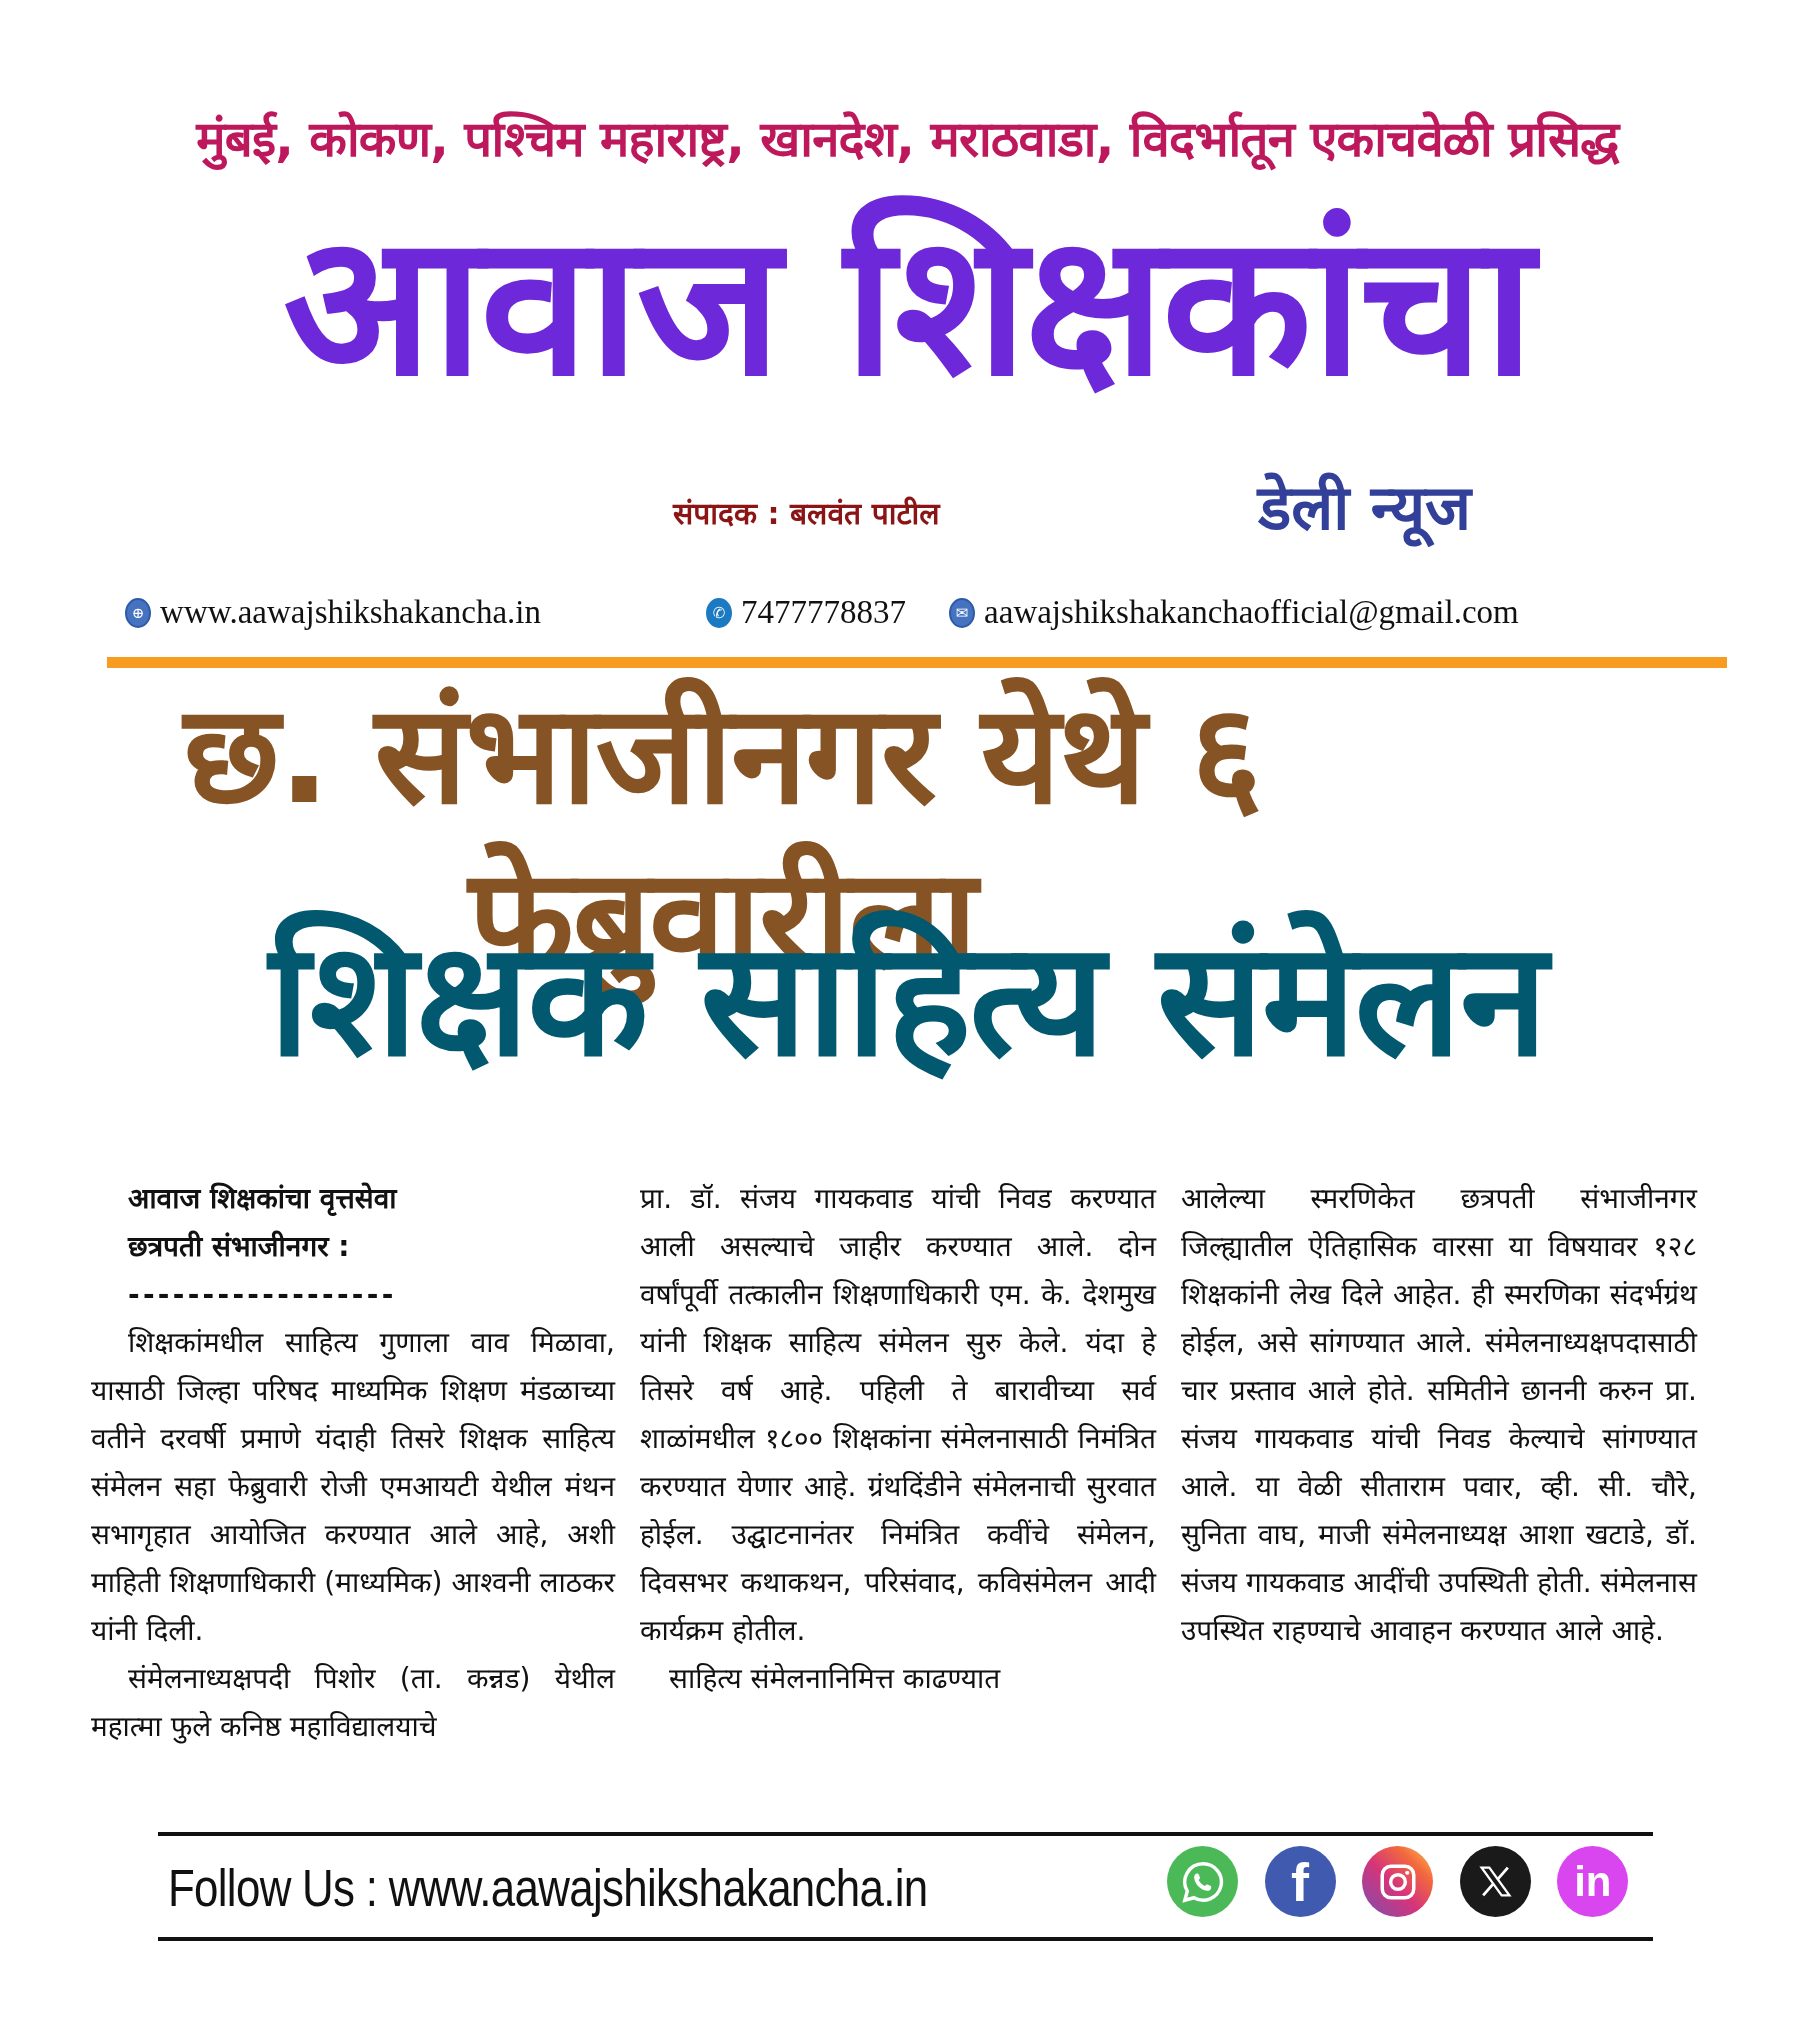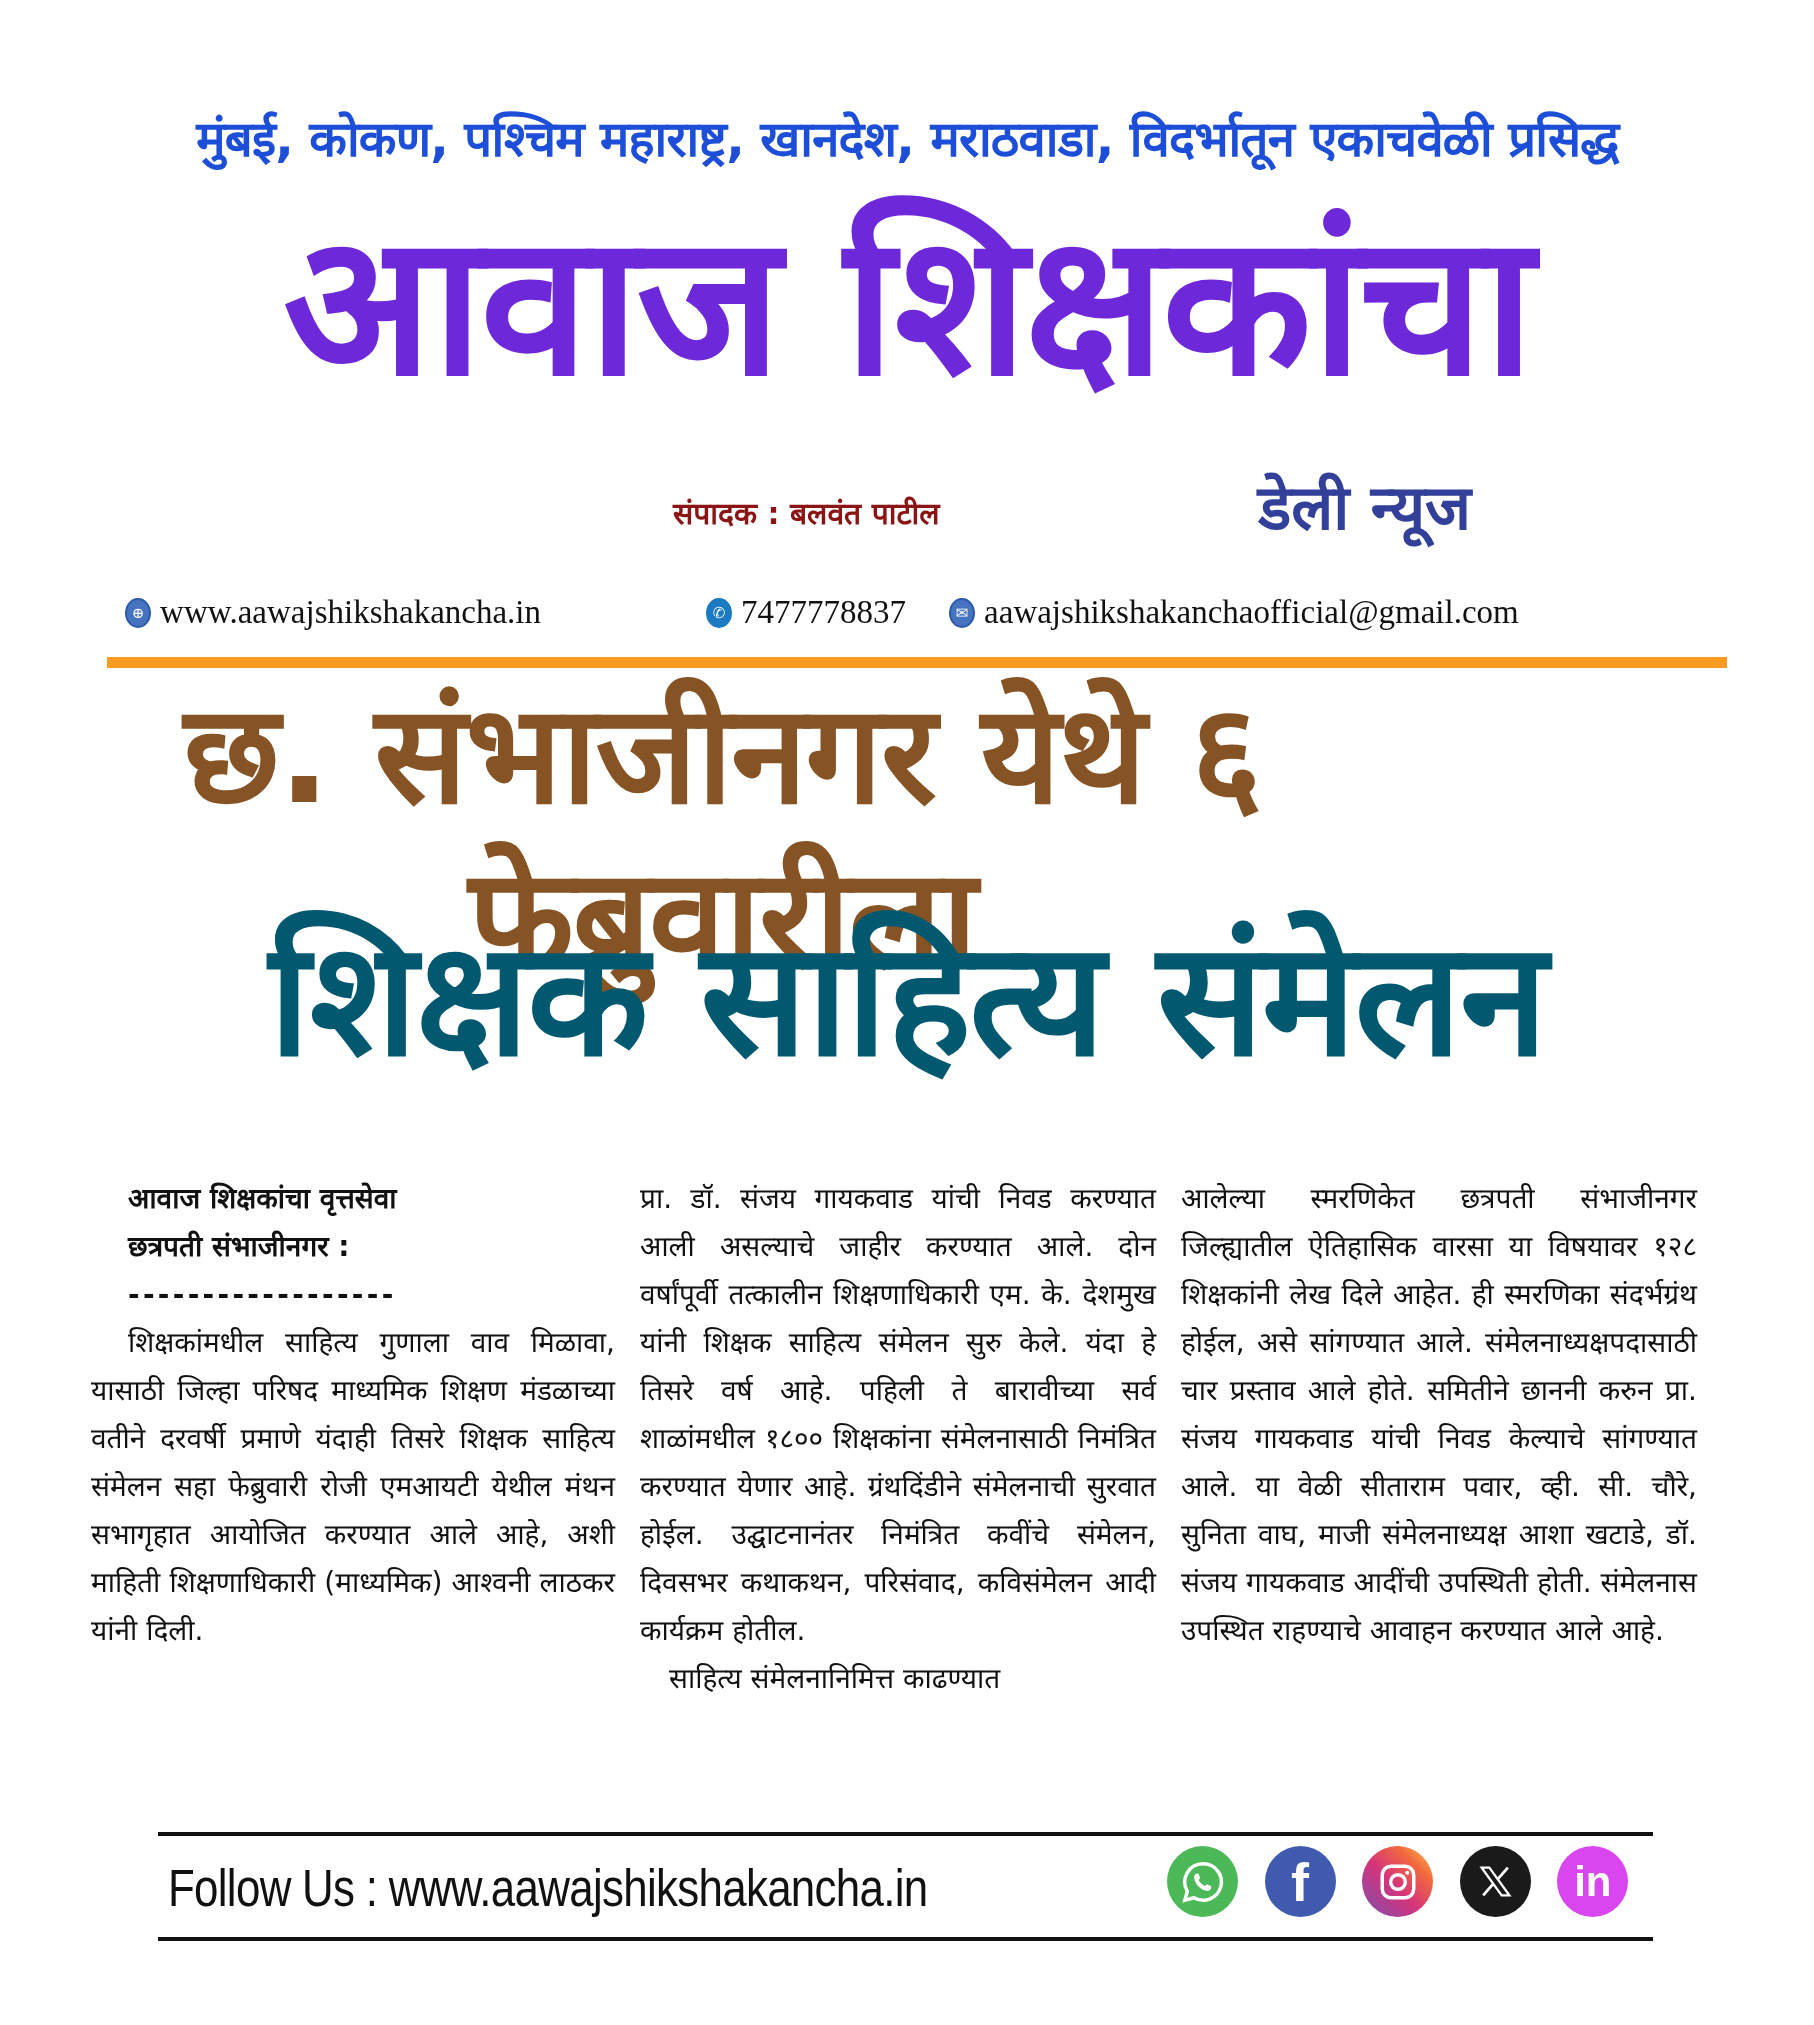--- a/index.html
+++ b/index.html
@@ -1,21 +1,21 @@
 <!DOCTYPE html>
 <html style="font-size:6.6px"><head>
 <meta charset="utf-8">
 <style>
   * { margin: 0; padding: 0; box-sizing: border-box; }
   html, body { width: 1815px; height: 2025px; background: #ffffff; overflow: hidden; }
   body { position: relative; font-family: "DejaVu Sans", "Liberation Sans", sans-serif; color: #000; }
 
   .tagline {
     position: absolute; left: 0; top: 104px; width: 1815px; text-align: center;
-    font-size: 49px; font-weight: bold; color: #1d4ed8; letter-spacing: -0.8px;
+    font-size: 49px; font-weight: bold; color: #be185d; letter-spacing: -0.8px;
   }
   .masthead {
     position: absolute; left: 0; top: 208px; width: 1815px; text-align: center;
     font-size: 195px; font-weight: bold; color: #6d28d9; line-height: 1; letter-spacing: -2.5px;
   }
   .editor {
     position: absolute; left: 673px; top: 492px;
     font-size: 30px; font-weight: bold; color: #8b1414;
   }
   .daily {
@@ -99,20 +99,21 @@
 
 <div class="headline1">छ. संभाजीनगर येथे ६ फेब्रुवारीला</div>
 <div class="headline2">शिक्षक साहित्य संमेलन</div>
 
 <div class="article">
   <div class="col">
     <div class="byline">आवाज शिक्षकांचा वृत्तसेवा</div>
     <div class="byline">छत्रपती संभाजीनगर :</div>
     <div class="dashes">------------------</div>
     <p>शिक्षकांमधील साहित्य गुणाला वाव मिळावा, यासाठी जिल्हा परिषद माध्यमिक शिक्षण मंडळाच्या वतीने दरवर्षी प्रमाणे यंदाही तिसरे शिक्षक साहित्य संमेलन सहा फेब्रुवारी रोजी एमआयटी येथील मंथन सभागृहात आयोजित करण्यात आले आहे, अशी माहिती शिक्षणाधिकारी (माध्यमिक) आश्वनी लाठकर यांनी दिली.</p>
+    <p>संमेलनाध्यक्षपदी पिशोर (ता. कन्नड) येथील महात्मा फुले कनिष्ठ महाविद्यालयाचे</p>
   </div>
   <div class="col">
     <p class="noindent">प्रा. डॉ. संजय गायकवाड यांची निवड करण्यात आली असल्याचे जाहीर करण्यात आले. दोन वर्षांपूर्वी तत्कालीन शिक्षणाधिकारी एम. के. देशमुख यांनी शिक्षक साहित्य संमेलन सुरु केले. यंदा हे तिसरे वर्ष आहे. पहिली ते बारावीच्या सर्व शाळांमधील १८०० शिक्षकांना संमेलनासाठी निमंत्रित करण्यात येणार आहे. ग्रंथदिंडीने संमेलनाची सुरवात होईल. उद्घाटनानंतर निमंत्रित कवींचे संमेलन, दिवसभर कथाकथन, परिसंवाद, कविसंमेलन आदी कार्यक्रम होतील.</p>
     <p>साहित्य संमेलनानिमित्त काढण्यात</p>
   </div>
   <div class="col">
     <p class="noindent">आलेल्या स्मरणिकेत छत्रपती संभाजीनगर जिल्ह्यातील ऐतिहासिक वारसा या विषयावर १२८ शिक्षकांनी लेख दिले आहेत. ही स्मरणिका संदर्भग्रंथ होईल, असे सांगण्यात आले. संमेलनाध्यक्षपदासाठी चार प्रस्ताव आले होते. समितीने छाननी करुन प्रा. संजय गायकवाड यांची निवड केल्याचे सांगण्यात आले. या वेळी सीताराम पवार, व्ही. सी. चौरे, सुनिता वाघ, माजी संमेलनाध्यक्ष आशा खटाडे, डॉ. संजय गायकवाड आदींची उपस्थिती होती. संमेलनास उपस्थित राहण्याचे आवाहन करण्यात आले आहे.</p>
   </div>
 </div>
 

